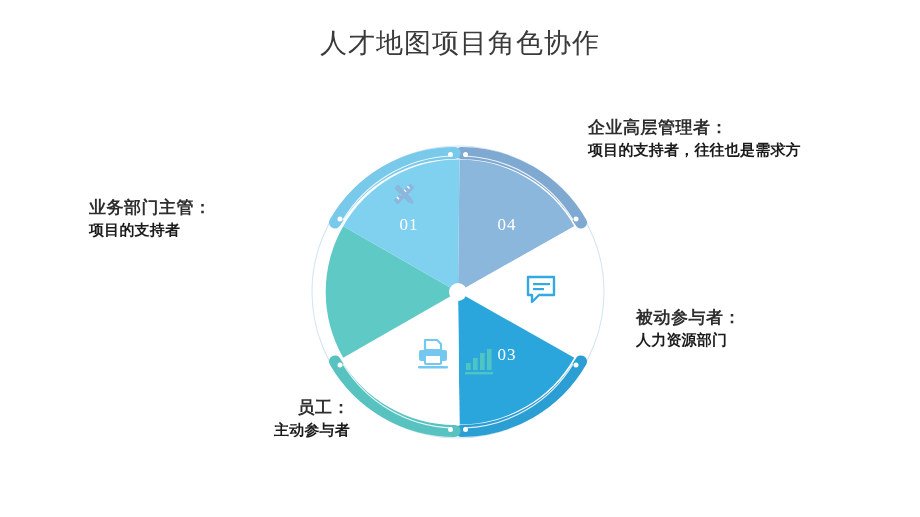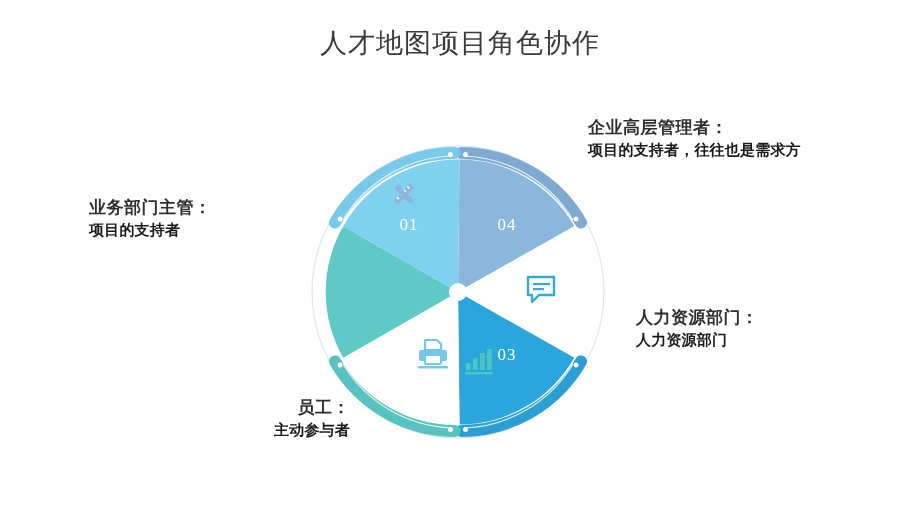--- a/index.html
+++ b/index.html
@@ -189,21 +189,21 @@
 
     </svg>
   </div>
 
   <div class="callout" id="callout-exec">
     <div class="role">企业高层管理者：</div>
     <div class="desc">项目的支持者，往往也是需求方</div>
   </div>
 
   <div class="callout" id="callout-hr">
-    <div class="role">人力资源部门：</div>
+    <div class="role">被动参与者：</div>
     <div class="desc">人力资源部门</div>
   </div>
 
   <div class="callout" id="callout-staff">
     <div class="role">员工：</div>
     <div class="desc">主动参与者</div>
   </div>
 
   <div class="callout" id="callout-biz">
     <div class="role">业务部门主管：</div>

